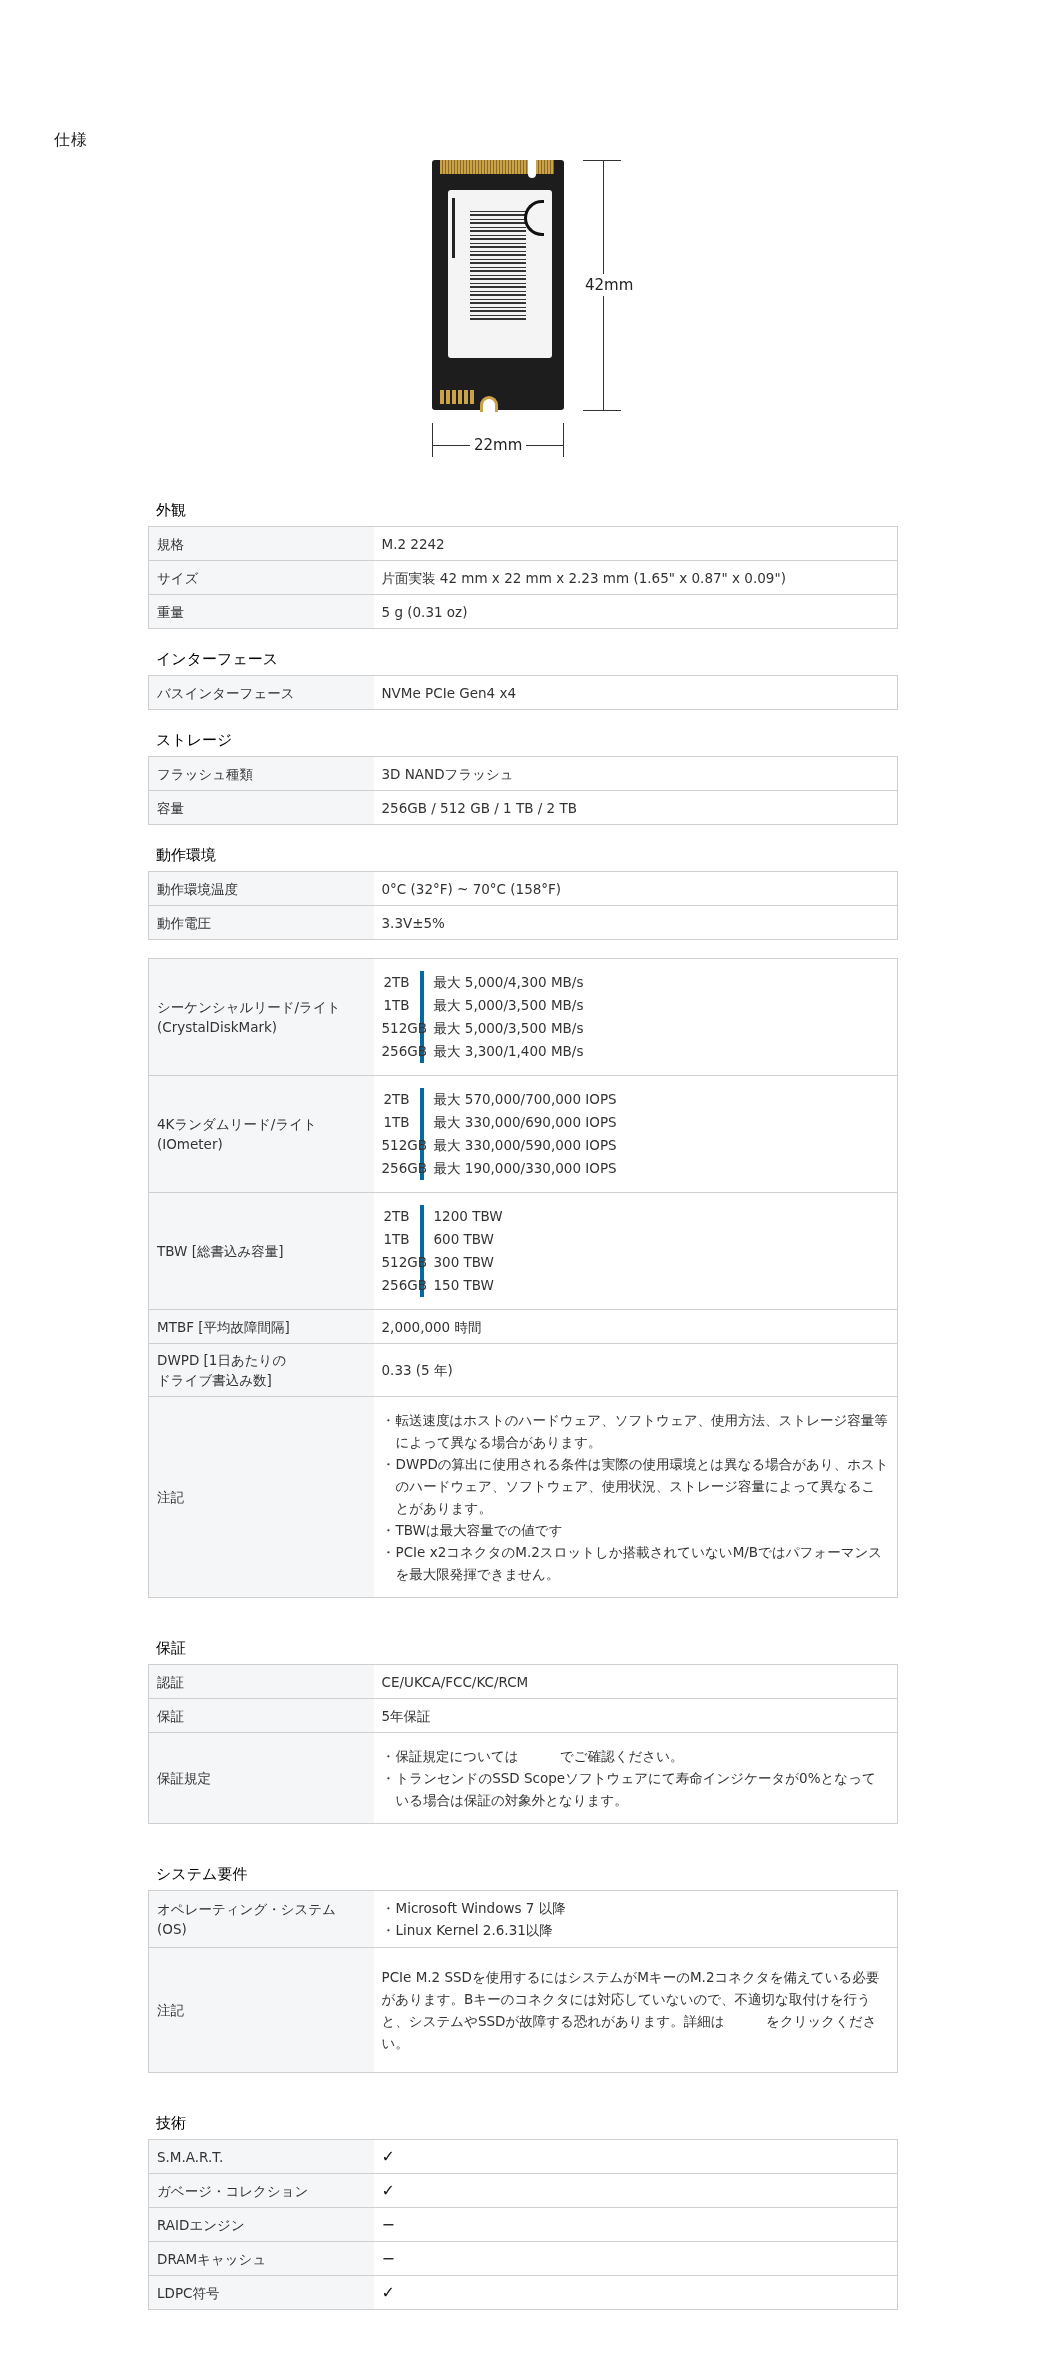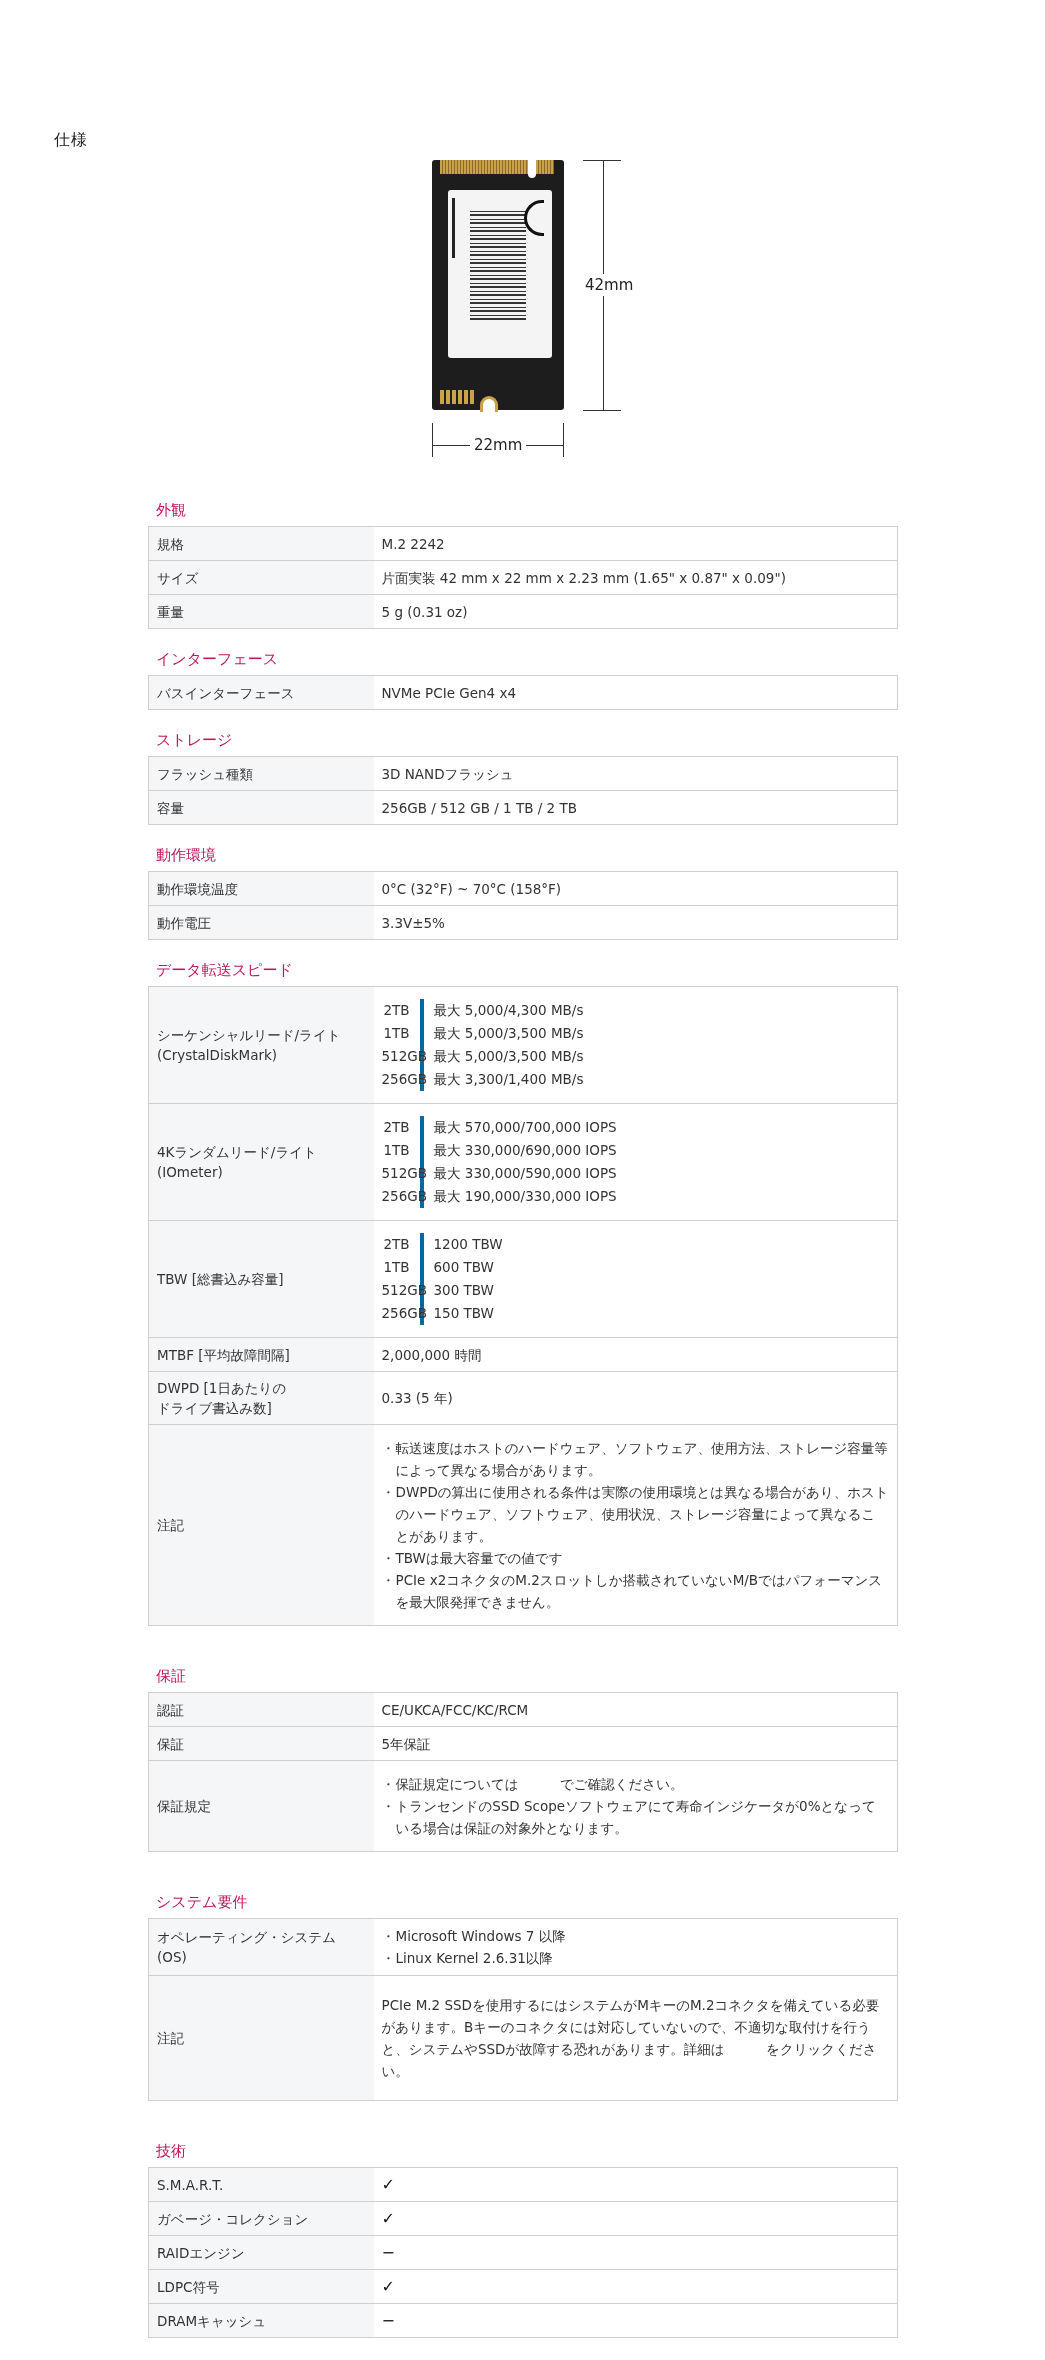--- a/index.html
+++ b/index.html
@@ -72,21 +72,21 @@
   .dim-h-label {
     position: absolute; left: 50px; top: 286px; background: #fff;
     font-size: 15px; color: #222; padding: 0 4px;
   }
 
   
   .specs { position: absolute; left: 148px; top: 498px; width: 750px; }
   .section { margin-bottom: 18px; }
   .section.gap-lg { margin-bottom: 38px; }
   .section-title {
-    font-size: 15px; color: #be185d; height: 28px; line-height: 24px; padding-left: 8px;
+    font-size: 15px; color: #000000; height: 28px; line-height: 24px; padding-left: 8px;
   }
   table.spec {
     width: 750px; border-collapse: collapse; border: 1px solid #cfcfcf;
     font-size: 13.5px; color: #333;
   }
   table.spec td { border-top: 1px solid #cfcfcf; vertical-align: middle; }
   table.spec tr:first-child td { border-top: none; }
   td.lbl {
     width: 225px; background: #f5f6f8; padding: 6px 8px; line-height: 20px; height: 33px;
   }
@@ -190,21 +190,20 @@
       </tr>
       <tr>
         <td class="lbl">動作電圧</td>
         <td class="val">3.3V±5%</td>
       </tr>
     </tbody>
       </table>
   </div>
 
   <div class="section gap-lg">
-    <div class="section-title">データ転送スピード</div>
     <table class="spec">
       <tbody>
           <tr>
         <td class="lbl">
           <div>シーケンシャルリード/ライト</div>
           <div>(CrystalDiskMark)</div>
         </td>
         <td class="val multi">
           <div class="caprow">
                 <span class="cap">2TB</span>
@@ -356,24 +355,24 @@
       </tr>
       <tr>
         <td class="lbl">ガベージ・コレクション</td>
         <td class="val"><span class="mark">✓</span></td>
       </tr>
       <tr>
         <td class="lbl">RAIDエンジン</td>
         <td class="val"><span class="mark">−</span></td>
       </tr>
       <tr>
+        <td class="lbl">DRAMキャッシュ</td>
+        <td class="val"><span class="mark">−</span></td>
+      </tr>
+      <tr>
         <td class="lbl">LDPC符号</td>
         <td class="val"><span class="mark">✓</span></td>
       </tr>
-      <tr>
-        <td class="lbl">DRAMキャッシュ</td>
-        <td class="val"><span class="mark">−</span></td>
-      </tr>
     </tbody>
       </table>
   </div>
 
 </div>
 
 </body></html>

